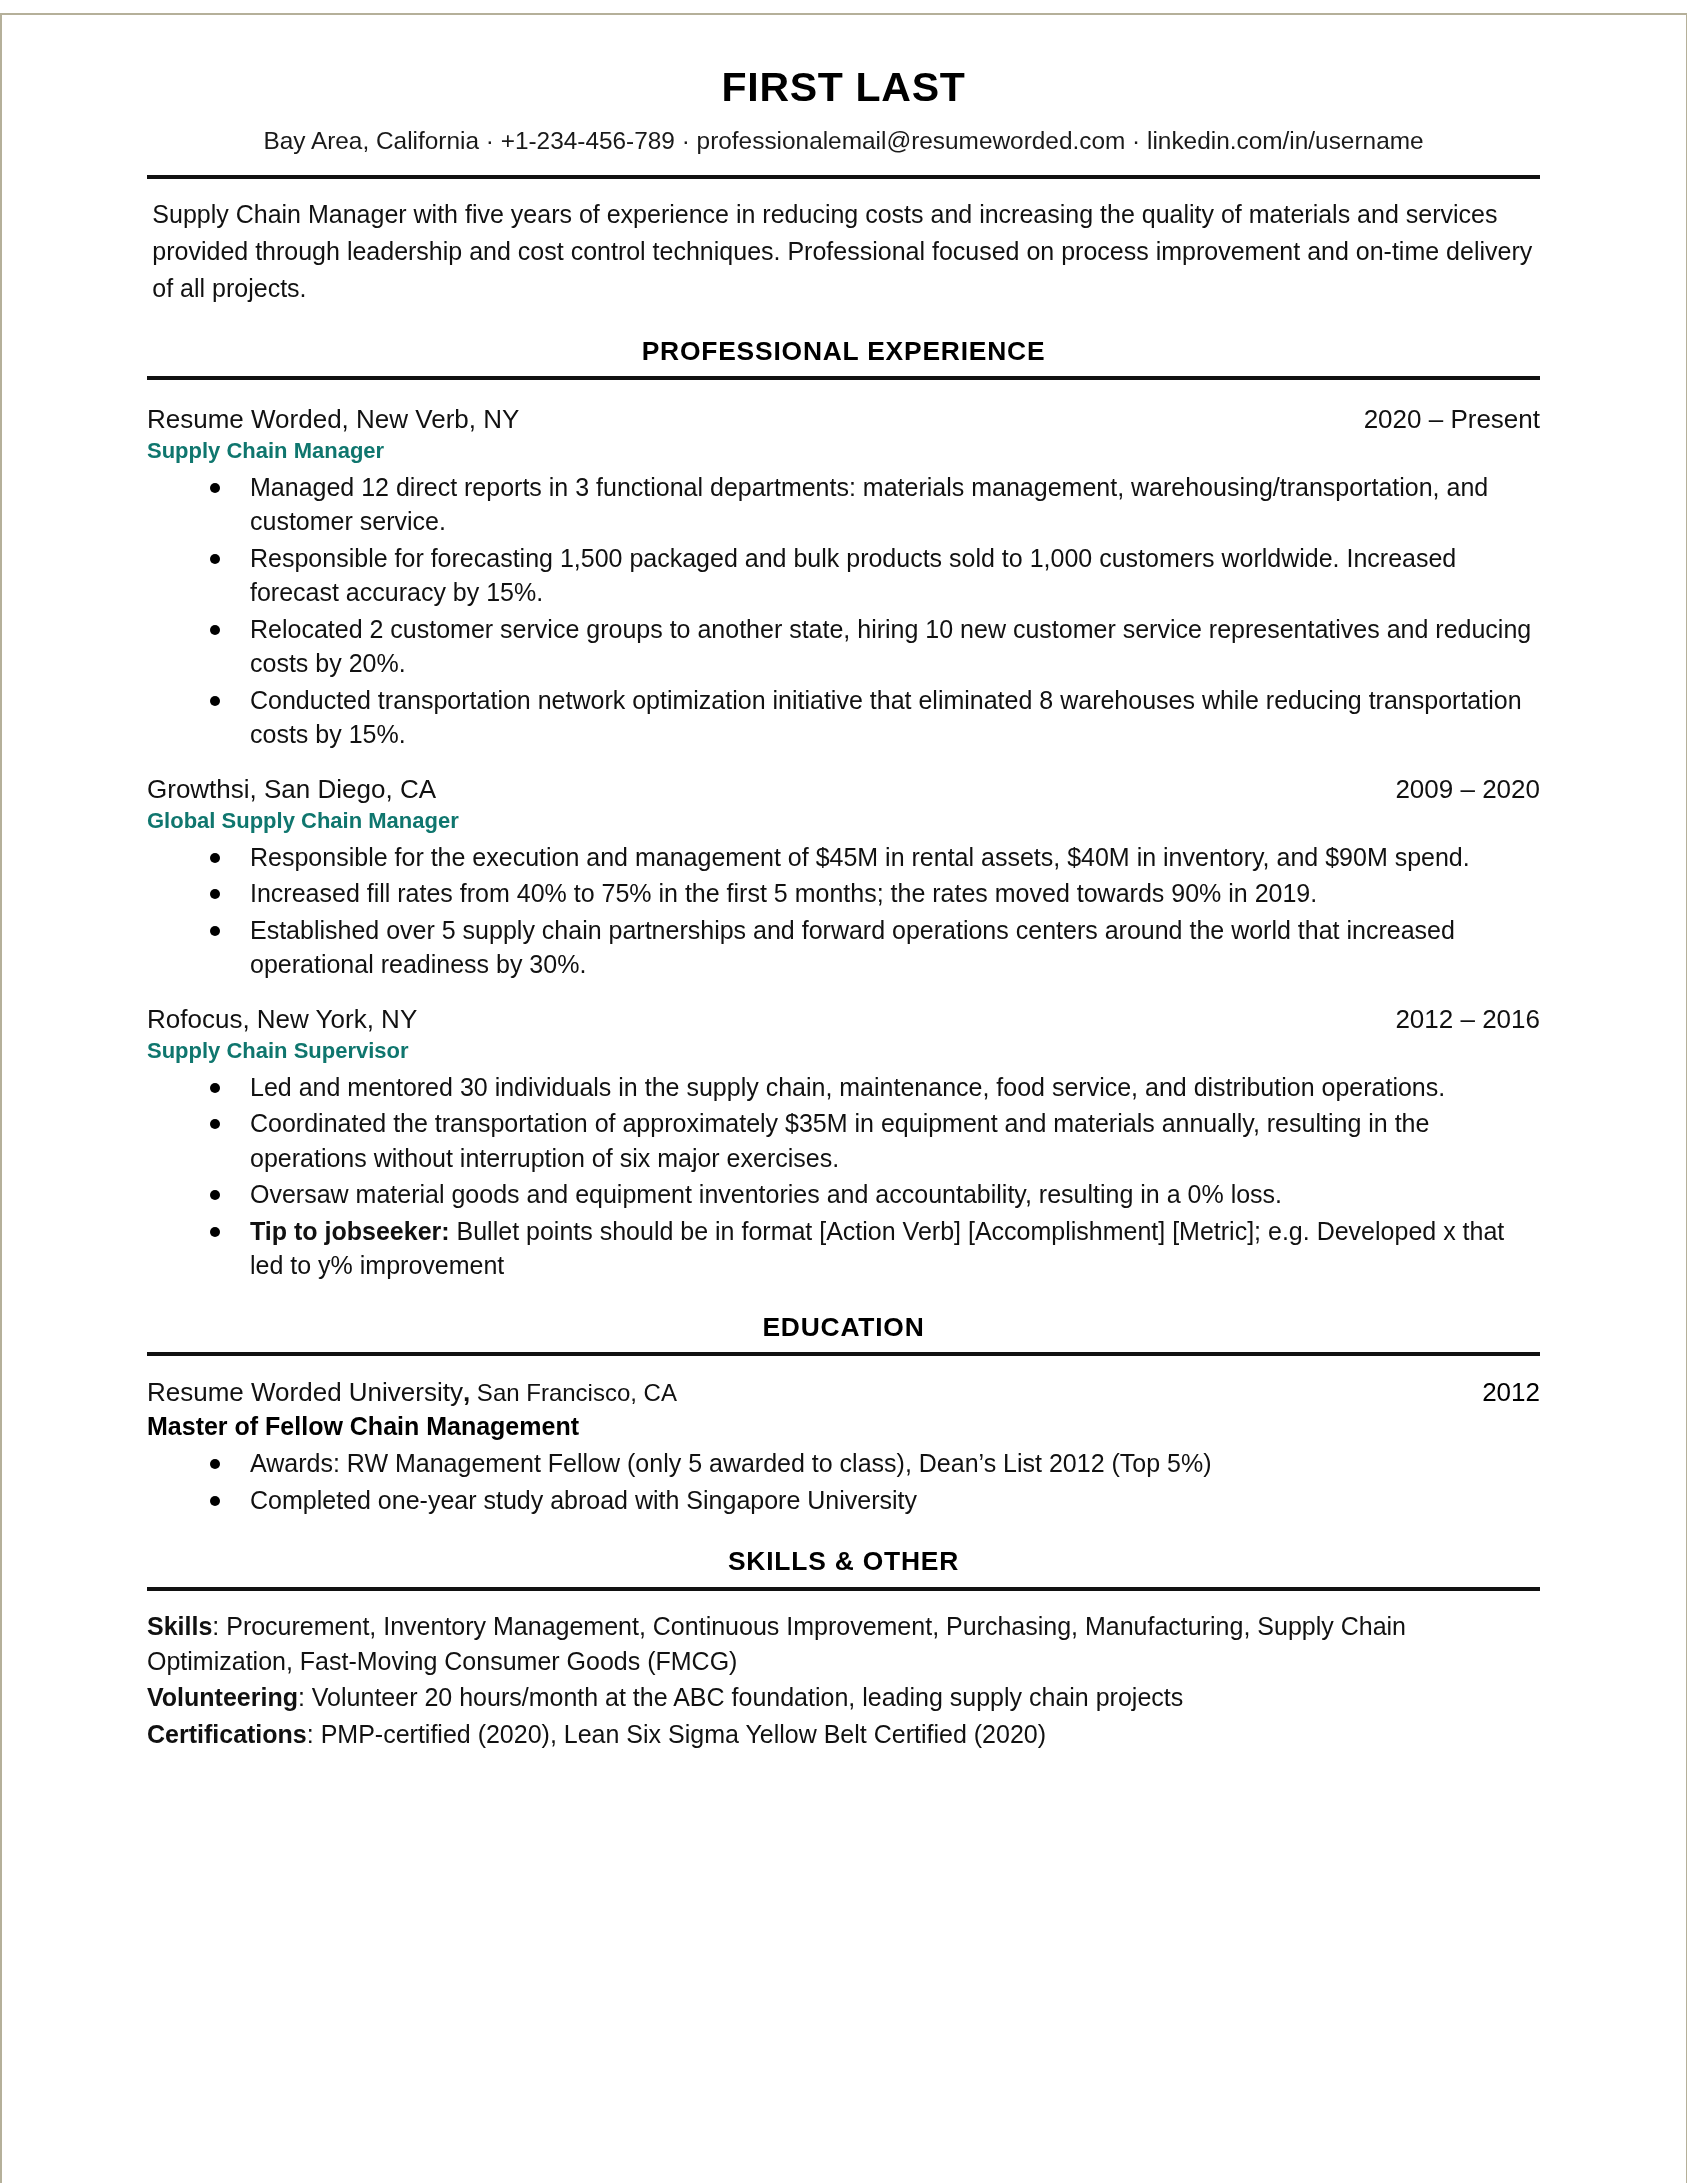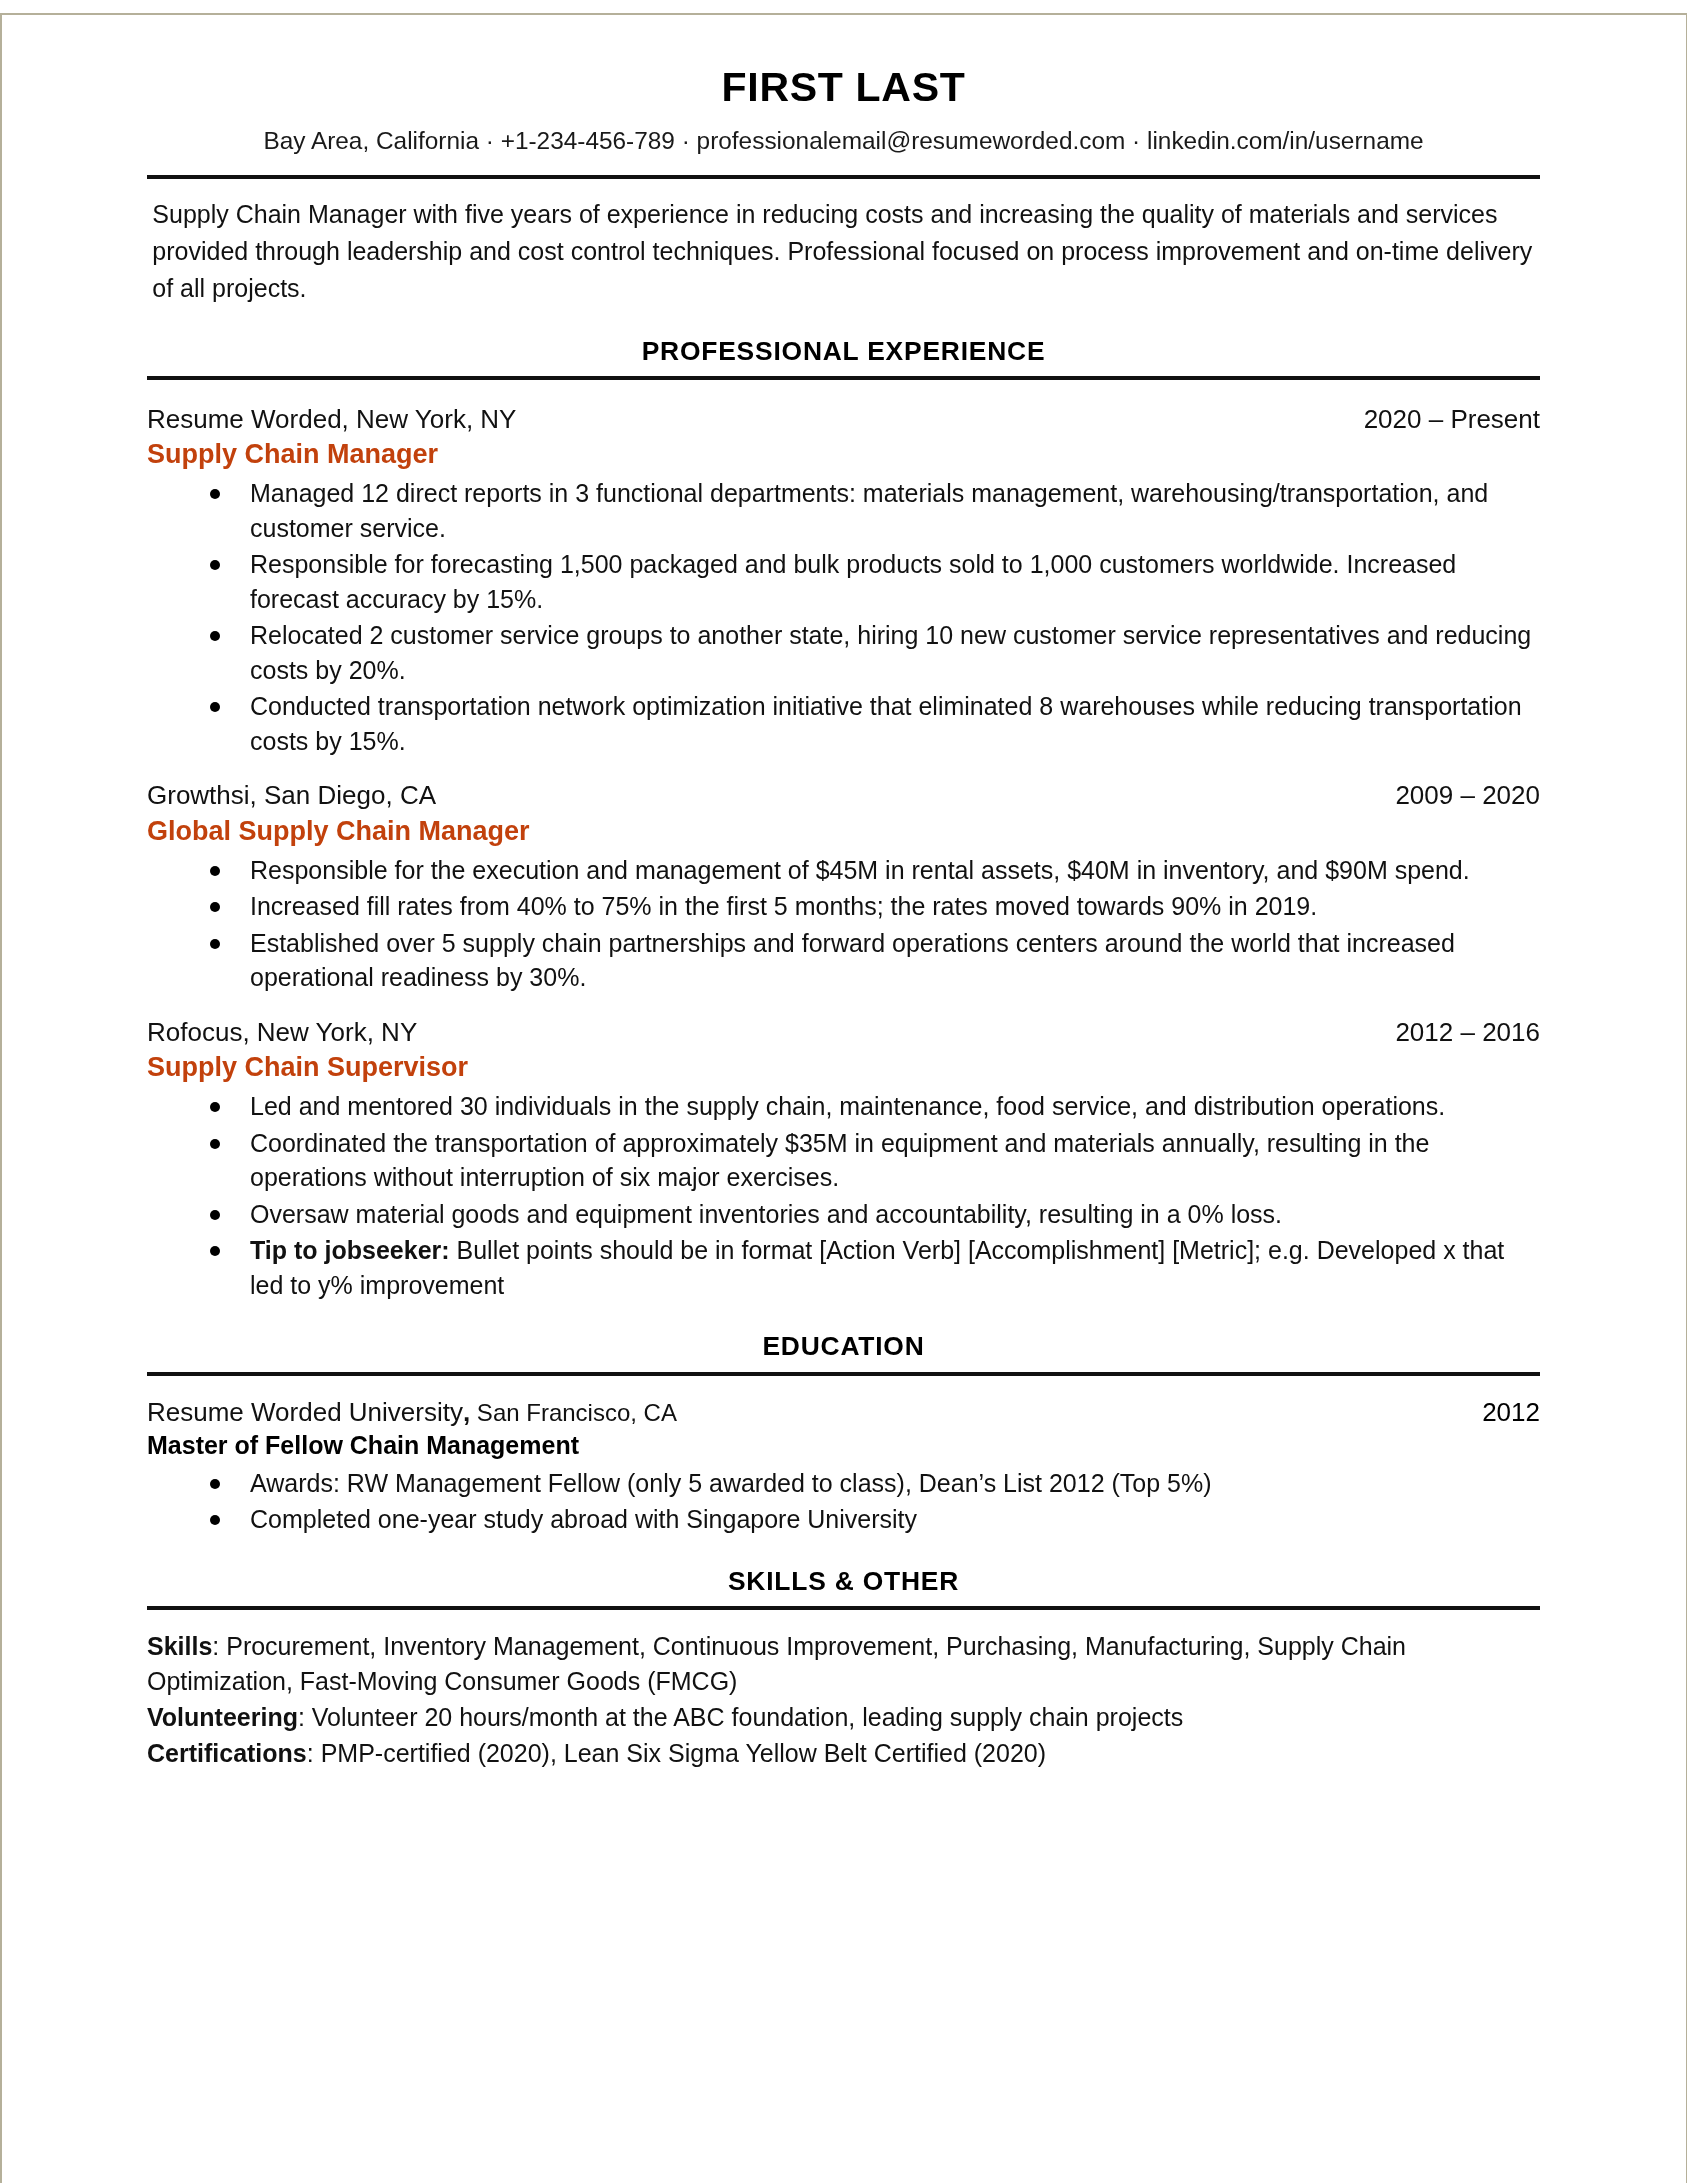--- a/index.html
+++ b/index.html
@@ -83,25 +83,25 @@
     justify-content: space-between;
     align-items: baseline;
     font-size: 26px;
     line-height: 1.25;
     color: #111;
   }
   .entry-org { white-space: nowrap; }
   .entry-date { white-space: nowrap; }
 
   .entry-role {
-    font-size: 27px;
+    font-size: 22px;
     font-weight: bold;
     line-height: 1.3;
     margin-top: 2px;
-    color: #c2410c;
+    color: #0f766e;
   }
 
   ul.bullets {
     list-style: none;
     margin: 4px 0 0 0;
     padding: 0;
   }
   ul.bullets li {
     position: relative;
     padding-left: 103px;
@@ -164,21 +164,21 @@
     <div class="rule top-rule"></div>
 
     <div class="summary">Supply Chain Manager with five years of experience in reducing costs and increasing the quality of materials and services provided through leadership and cost control techniques. Professional focused on process improvement and on-time delivery of all projects.</div>
 
     <div class="section-head">PROFESSIONAL EXPERIENCE</div>
     <div class="rule"></div>
 
     <div id="experience-list">
         <div class="entry">
           <div class="entry-top">
-            <div class="entry-org">Resume Worded, New York, NY</div>
+            <div class="entry-org">Resume Worded, New Verb, NY</div>
             <div class="entry-date">2020 – Present</div>
           </div>
           <div class="entry-role">Supply Chain Manager</div>
           <ul class="bullets">
             <li><span class="dot"></span><span>Managed 12 direct reports in 3 functional departments: materials management, warehousing/transportation, and customer service.</span></li>
             <li><span class="dot"></span><span>Responsible for forecasting 1,500 packaged and bulk products sold to 1,000 customers worldwide. Increased forecast accuracy by 15%.</span></li>
             <li><span class="dot"></span><span>Relocated 2 customer service groups to another state, hiring 10 new customer service representatives and reducing costs by 20%.</span></li>
             <li><span class="dot"></span><span>Conducted transportation network optimization initiative that eliminated 8 warehouses while reducing transportation costs by 15%.</span></li>
           </ul>
         </div>

